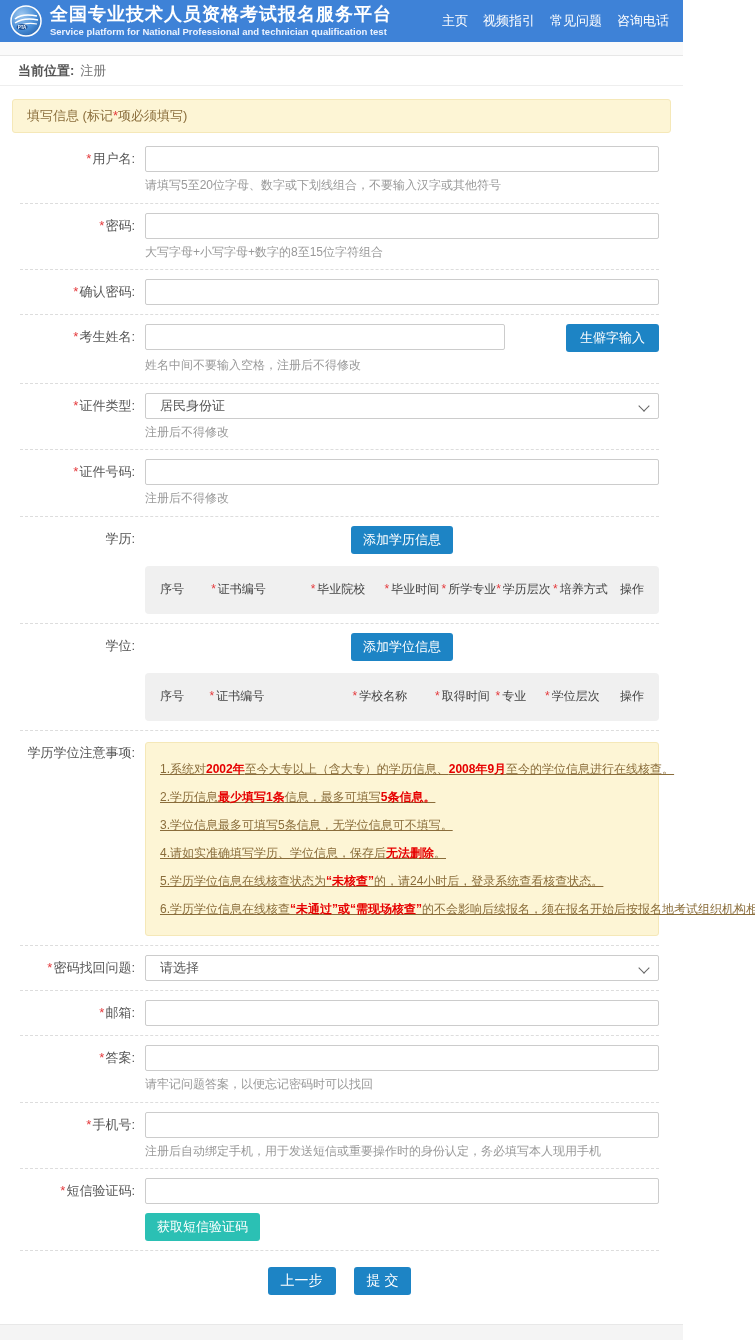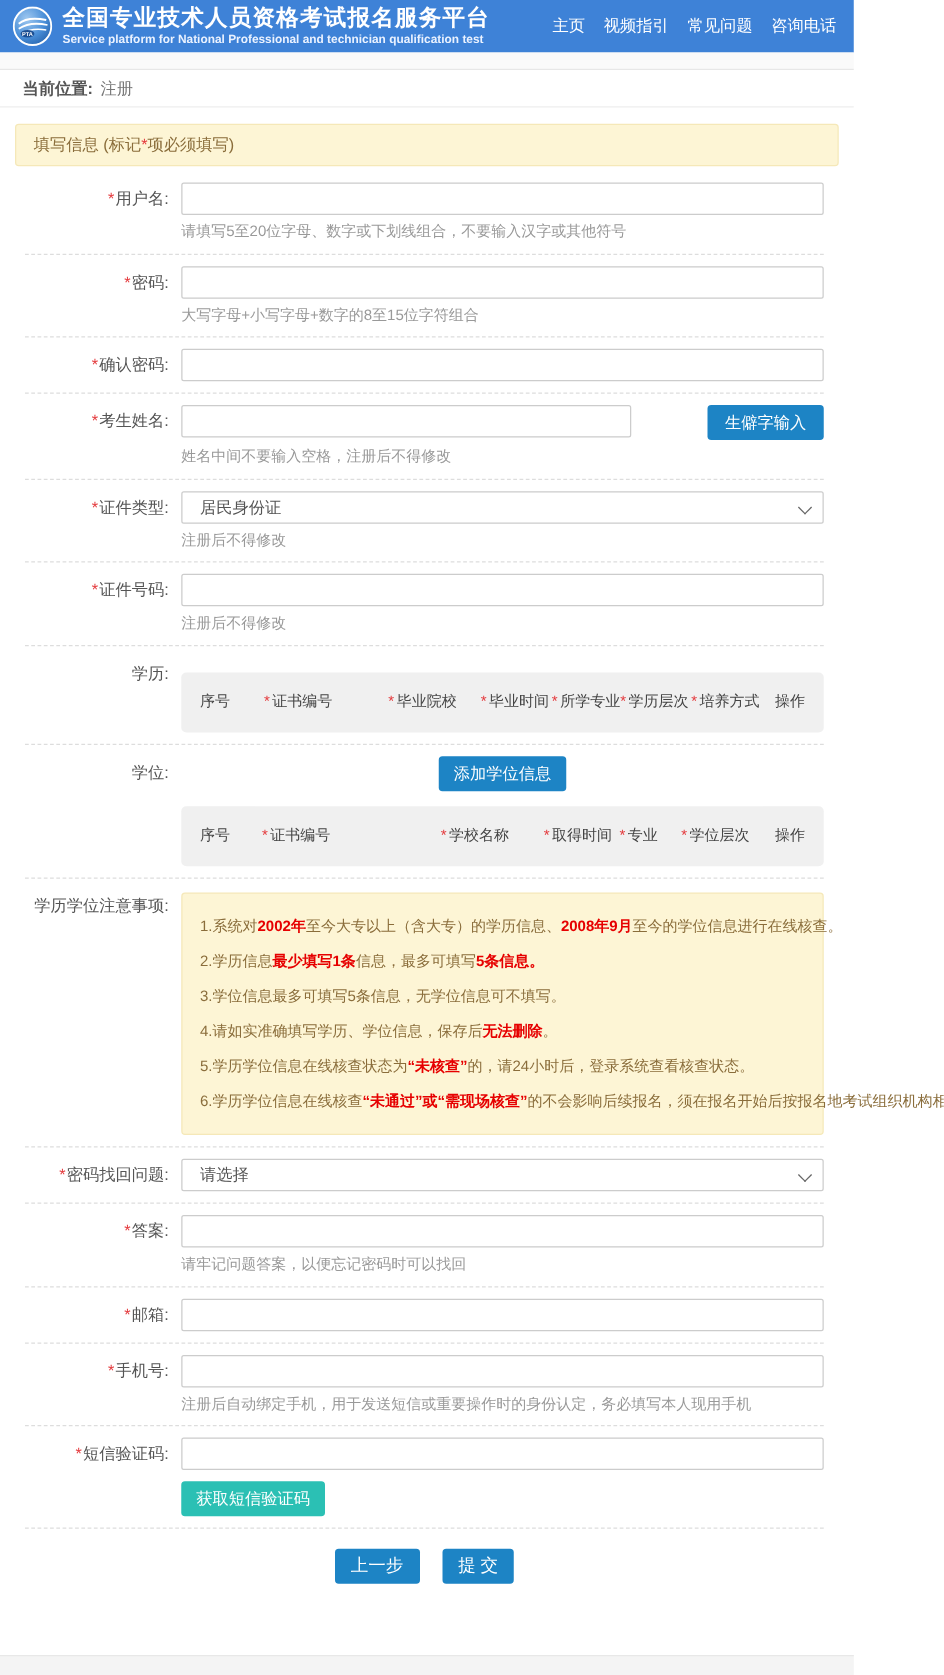--- a/index.html
+++ b/index.html
@@ -88,21 +88,21 @@
   .cols-deg .th:nth-child(2){flex:2.6;}
   .cols-deg .th:nth-child(3){flex:1.5;}
   .cols-deg .th:nth-child(4){flex:1.1;}
   .cols-deg .th:nth-child(5){flex:0.9;}
   .cols-deg .th:nth-child(6){flex:1.3;}
   .cols-deg .th:nth-child(7){flex:0.5;text-align:right;}
 
   
   .notes-box{background:var(--notice-bg);border:1px solid var(--notice-border);border-radius:3px;
     padding:12px 14px;margin-top:2px;}
-  .note-line{font-size:12px;color:var(--notice-text);line-height:28px;white-space:nowrap;}
+  .note-line{font-size:12px;color:var(--notice-text);line-height:28px;white-space:nowrap;text-decoration:underline;}
   .note-red{color:var(--note-red);font-weight:bold;}
 
   
   .actions{display:flex;justify-content:center;gap:18px;padding:16px 0 18px 0;align-items:center;}
   .btn-act{font-size:14px;padding:5px 13px;}
   .footer{margin-top:auto;height:16px;background:#f4f4f4;border-top:1px solid #e8e8e8;}
 </style>
 </head>
 <body>
 
@@ -199,20 +199,23 @@
       <div class="lbl"><span class="star">*</span><span>证件号码:</span></div>
       <div class="ctl">
         <input type="text" class="txt" value="" style="">
         <div class="hint">注册后不得修改</div>
       </div>
     </div>
 
     <div class="frow">
       <div class="lbl"><span>学历:</span></div>
       <div class="ctl">
+        <div class="center-btn">
+          <button class="btn">添加学历信息</button>
+        </div>
         <div class="tbl cols-edu">
             <div class="th">序号</div>
             <div class="th"><span class="star">*</span>证书编号</div>
             <div class="th"><span class="star">*</span>毕业院校</div>
             <div class="th"><span class="star">*</span>毕业时间</div>
             <div class="th"><span class="star">*</span>所学专业</div>
             <div class="th"><span class="star">*</span>学历层次</div>
             <div class="th"><span class="star">*</span>培养方式</div>
             <div class="th">操作</div>
           </div>
@@ -256,31 +259,31 @@
       <div class="ctl">
         <div class="selwrap">
           <select class="sel">
             <option>请选择</option>
           </select>
         </div>
       </div>
     </div>
 
     <div class="frow">
+      <div class="lbl"><span class="star">*</span><span>邮箱:</span></div>
+      <div class="ctl">
+        <input type="text" class="txt" value="" style="">
+      </div>
+    </div>
+
+    <div class="frow">
       <div class="lbl"><span class="star">*</span><span>答案:</span></div>
       <div class="ctl">
         <input type="text" class="txt" value="" style="">
         <div class="hint">请牢记问题答案，以便忘记密码时可以找回</div>
-      </div>
-    </div>
-
-    <div class="frow">
-      <div class="lbl"><span class="star">*</span><span>邮箱:</span></div>
-      <div class="ctl">
-        <input type="text" class="txt" value="" style="">
       </div>
     </div>
 
     <div class="frow">
       <div class="lbl"><span class="star">*</span><span>手机号:</span></div>
       <div class="ctl">
         <input type="text" class="txt" value="" style="">
         <div class="hint">注册后自动绑定手机，用于发送短信或重要操作时的身份认定，务必填写本人现用手机</div>
       </div>
     </div>

